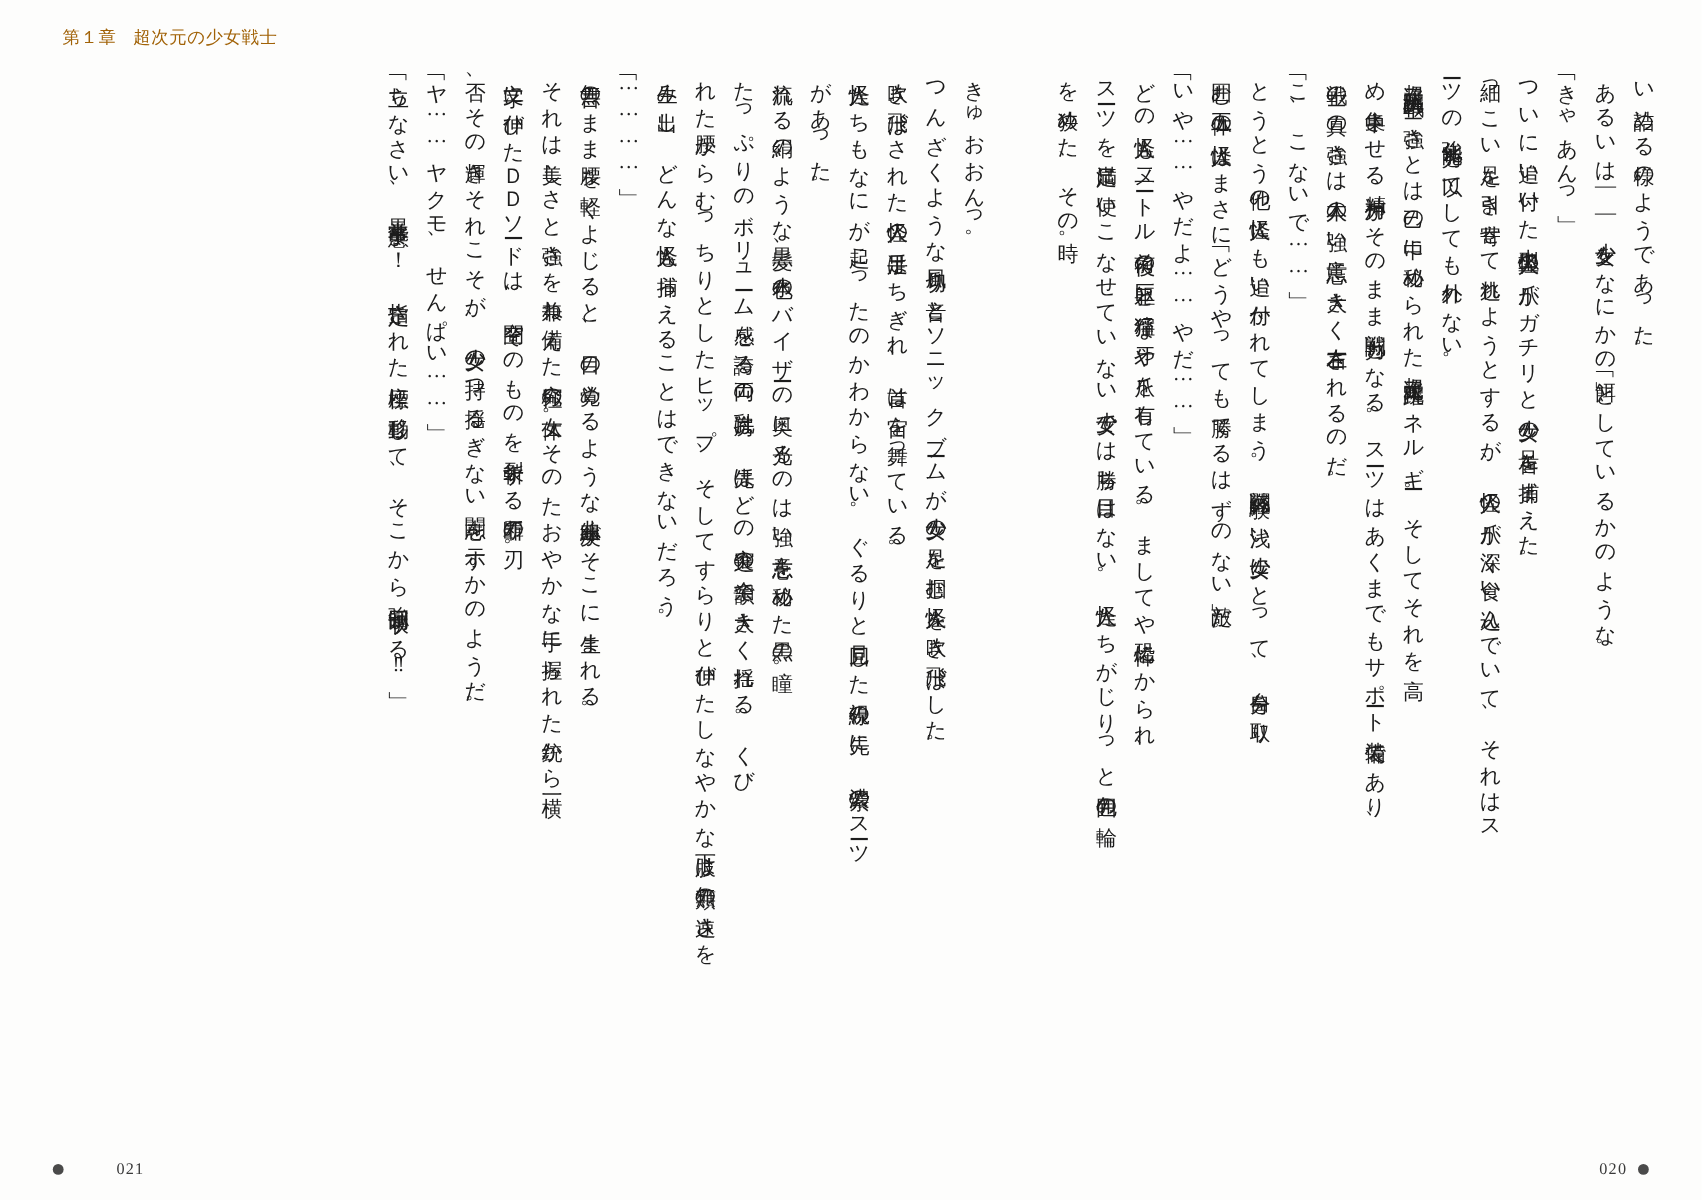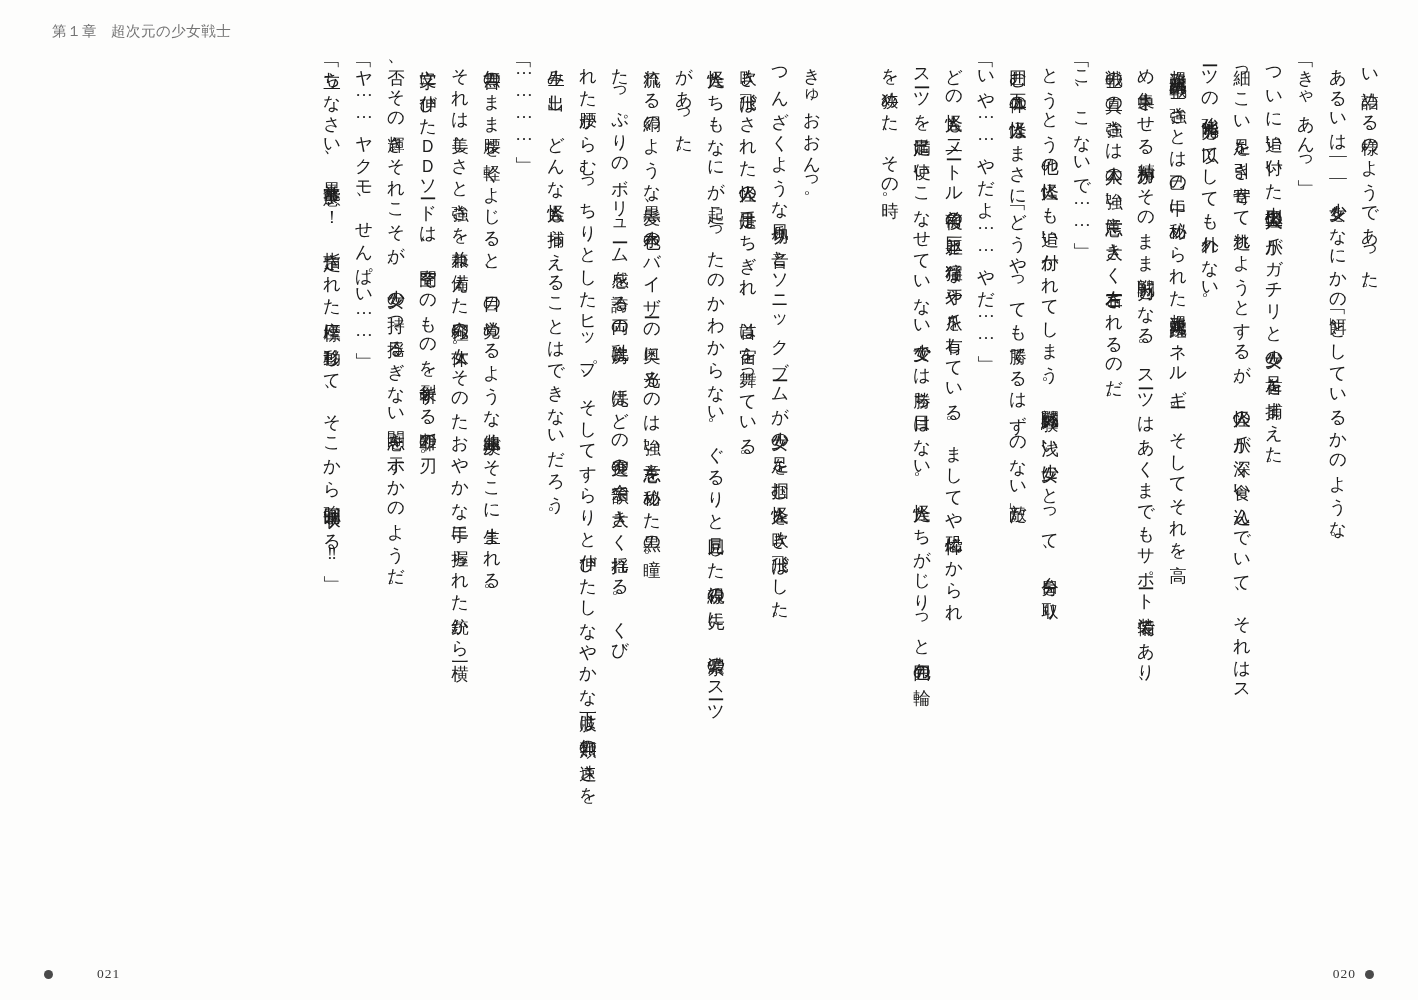--- a/index.html
+++ b/index.html
@@ -22,21 +22,21 @@
     box-sizing: border-box;
   }
 
   
   .running-head {
     position: absolute;
     top: 22px;
     left: 52px;
     font-size: 14.5px;
     letter-spacing: 0.5px;
-    color: #737373;
+    color: #a16207;
     white-space: nowrap;
   }
   .running-head .chap-no { margin-right: 14px; }
 
   
   .folio {
     position: absolute;
     bottom: 18px;
     font-size: 13.5px;
     color: #3a3a3a;

